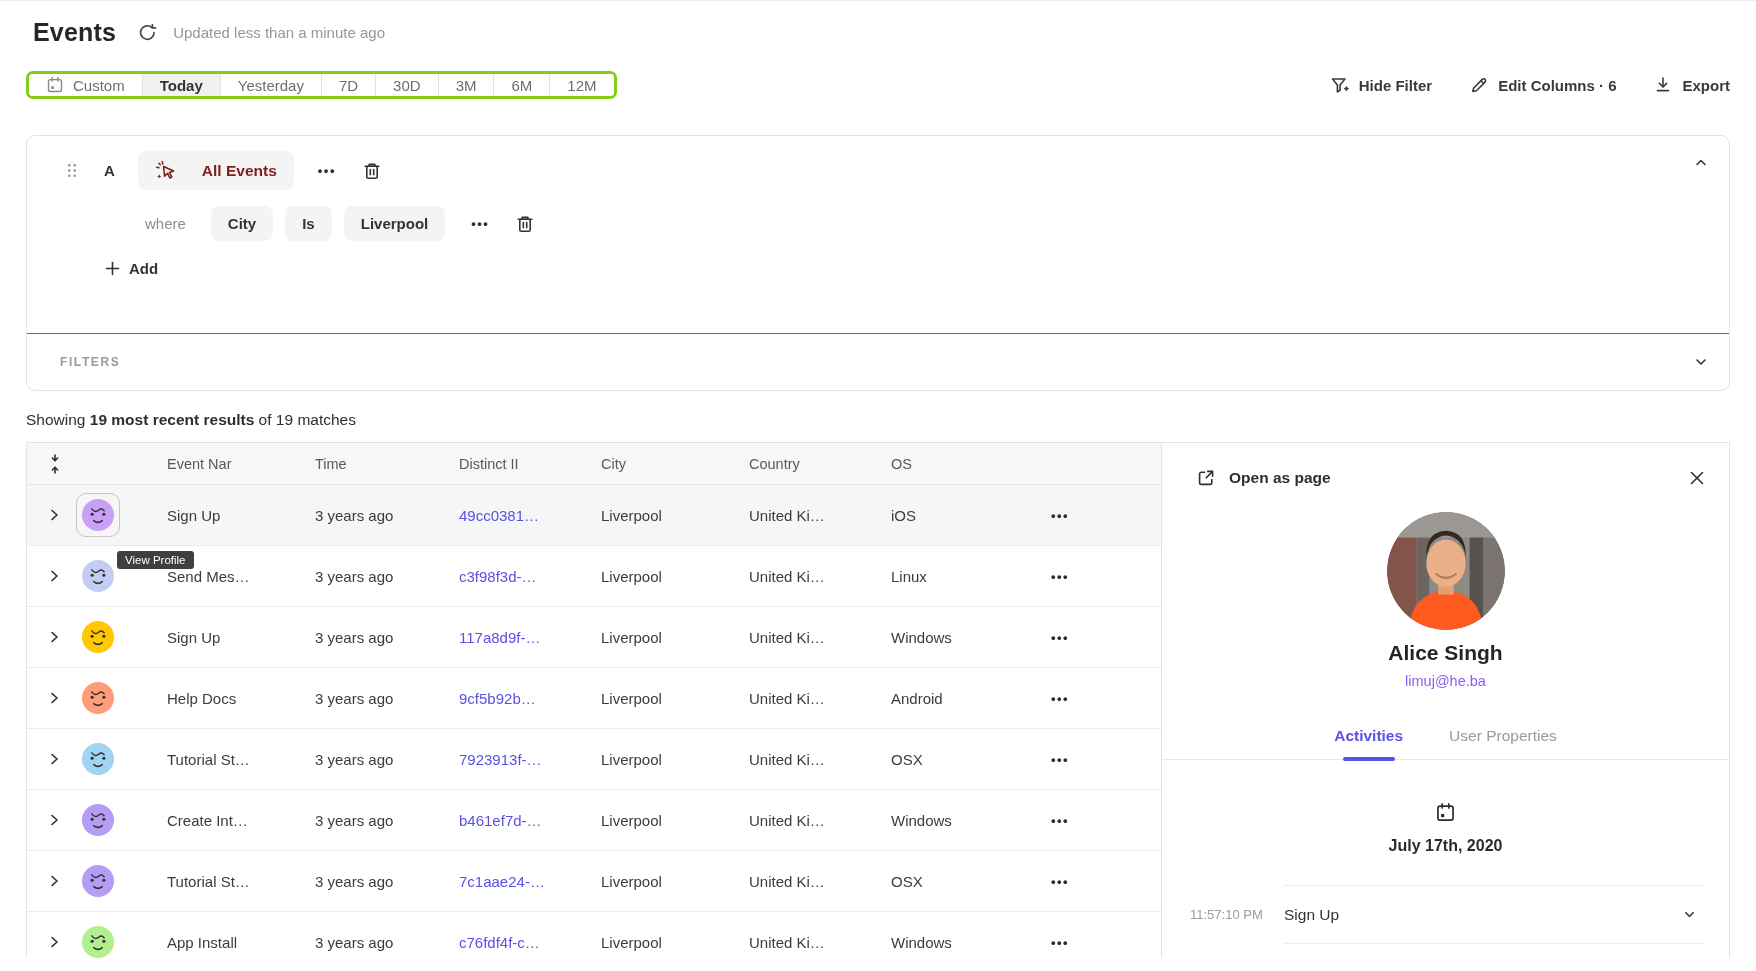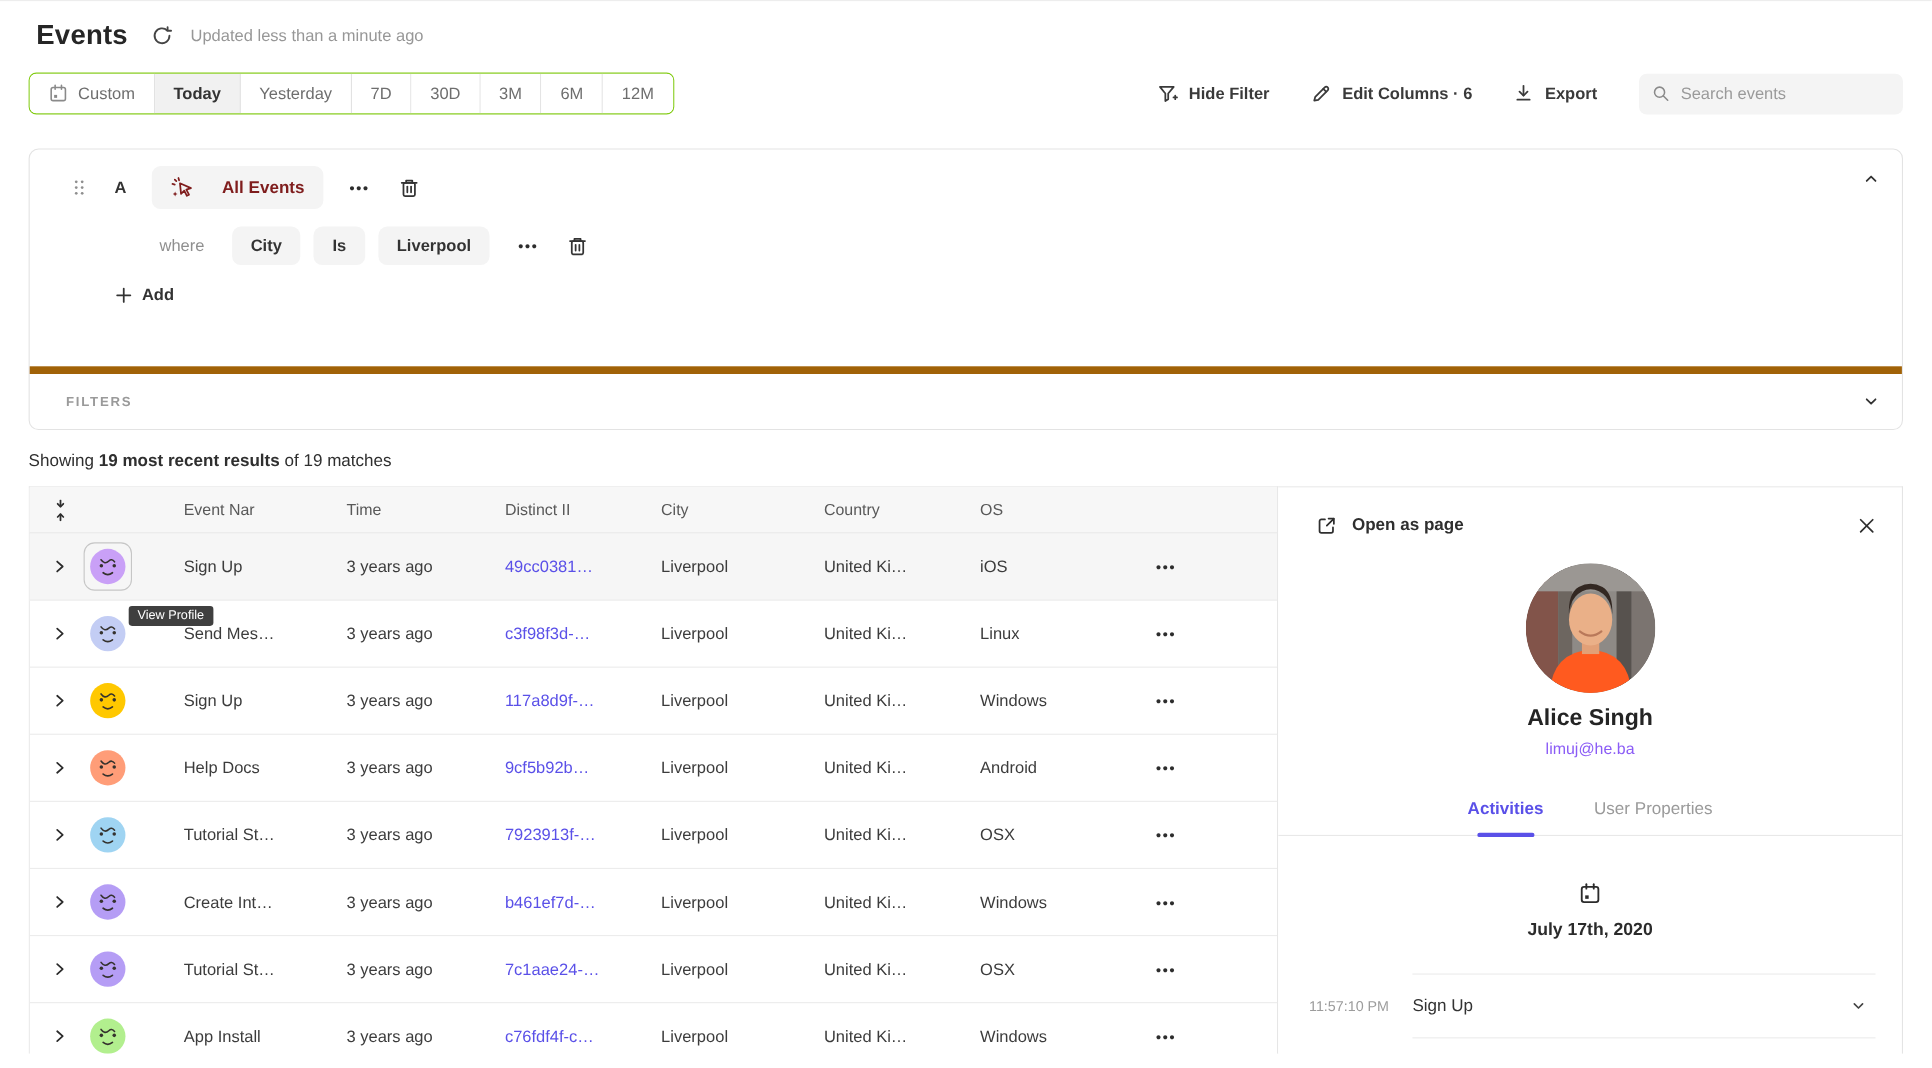--- a/index.html
+++ b/index.html
@@ -23,21 +23,21 @@
   .ic{stroke:currentColor;fill:none;stroke-width:1.6;stroke-linecap:round;stroke-linejoin:round;}
 
   
   .page-header{display:flex;align-items:center;gap:16px;margin:14px 26px 0 33px;height:34px;}
   .page-title{font-size:25px;font-weight:700;color:#262626;letter-spacing:.2px;}
   .refresh-btn{color:#454545;background:none;border:none;cursor:pointer;margin-left:6px;}
   .updated-text{font-size:15px;color:#979797;}
 
   
   .controls-row{display:flex;align-items:center;margin:16px 26px 0 26px;height:40px;}
-  .tab-group{display:flex;align-items:stretch;height:38px;border:1px solid #84cc16;border-radius:7px;overflow:hidden;background:#fff;}
+  .tab-group{display:flex;align-items:stretch;height:28px;border:3px solid #84cc16;border-radius:7px;overflow:hidden;background:#fff;}
   .dtab{display:flex;align-items:center;gap:9px;padding:0 17px;font-size:15px;color:#6e6e6e;background:#fff;border:none;border-right:1px solid #e2e2e2;cursor:pointer;white-space:nowrap;}
   .dtab:last-child{border-right:none;}
   .dtab.active{background:#f1f1f1;color:#333;font-weight:700;}
   .dtab .cal{color:#8a8a8a;}
   .actions{display:flex;align-items:center;margin-left:auto;gap:38px;}
   .action-btn{display:flex;align-items:center;gap:10px;font-size:15px;font-weight:600;color:#3a3a3a;background:none;border:none;cursor:pointer;white-space:nowrap;}
   .search-box{display:flex;align-items:center;gap:10px;width:240px;height:37px;background:#f4f4f4;border-radius:7px;padding:0 12px;color:#8a8a8a;}
   .search-box input{border:none;background:transparent;outline:none;font-size:15px;color:#444;width:100%;font-family:inherit;}
   .search-box input::placeholder{color:#9a9a9a;}
 
@@ -52,21 +52,21 @@
   .more-btn{background:none;border:none;color:#2d2d2d;font-size:13px;letter-spacing:1.5px;font-weight:700;cursor:pointer;padding:4px;}
   .event-row .more-btn{margin-left:20px;}
   .trash-btn{background:none;border:none;color:#333;cursor:pointer;margin-left:22px;}
   .where-row{display:flex;align-items:center;margin-top:16px;padding-left:118px;}
   .where-kw{font-size:15px;color:#8f8f8f;}
   .chips{display:flex;align-items:center;gap:12px;margin-left:25px;}
   .chip{height:35px;padding:0 17px;background:var(--chip);border:none;border-radius:8px;font-size:15px;font-weight:600;color:#333;cursor:pointer;font-family:inherit;}
   .where-row .more-btn{margin-left:22px;}
   .add-row{margin-top:19px;padding-left:78px;}
   .add-btn{display:flex;align-items:center;gap:9px;background:none;border:none;font-size:15px;font-weight:700;color:#333;cursor:pointer;font-family:inherit;}
-  .filters-bar{position:absolute;left:0;right:0;bottom:0;height:57px;border-top:7px solid #a16207;display:flex;align-items:center;padding:0 20px 0 33px;}
+  .filters-bar{position:absolute;left:0;right:0;bottom:0;height:57px;border-top:1px solid #a16207;display:flex;align-items:center;padding:0 20px 0 33px;}
   .filters-bar .panel-expand{margin-left:auto;color:#333;background:none;border:none;cursor:pointer;}
 
   
   .results-line{margin:20px 26px 0 26px;font-size:15.5px;color:#2f2f2f;}
   .results-line b{font-weight:700;}
 
   
   .content{display:flex;margin:13px 26px 0 26px;height:516px;overflow:hidden;}
   .table-wrap{width:1136px;border:1px solid #e4e4e4;border-bottom:none;flex:none;}
   .tgrid{display:grid;grid-template-columns:54px 84px 148px 144px 142px 148px 142px 130px 1fr;align-items:center;}
@@ -150,27 +150,20 @@
       <span>Edit Columns · 6</span>
     </button>
     <button class="action-btn">
       <svg class="ic" width="18" height="18" viewBox="0 0 18 18" stroke-width="1.8">
         <line x1="9" y1="2" x2="9" y2="10.6"></line>
         <polyline points="5.4 7.4 9 11 12.6 7.4"></polyline>
         <line x1="3.4" y1="14.6" x2="14.6" y2="14.6"></line>
       </svg>
       <span>Export</span>
     </button>
-    <div class="search-box">
-      <svg class="ic" width="18" height="18" viewBox="0 0 18 18">
-        <circle cx="7.6" cy="7.6" r="5.2"></circle>
-        <line x1="11.6" y1="11.6" x2="16" y2="16"></line>
-      </svg>
-      <input type="text" value="" placeholder="Search events" style="">
-    </div>
   </div>
 </div>
 
 <section class="query-panel">
   <button class="panel-collapse">
     <svg class="ic" width="16" height="16" viewBox="0 0 16 16" stroke-width="2">
         <polyline points="4 10.5 8 6.5 12 10.5"></polyline>
       </svg>
   </button>
 

